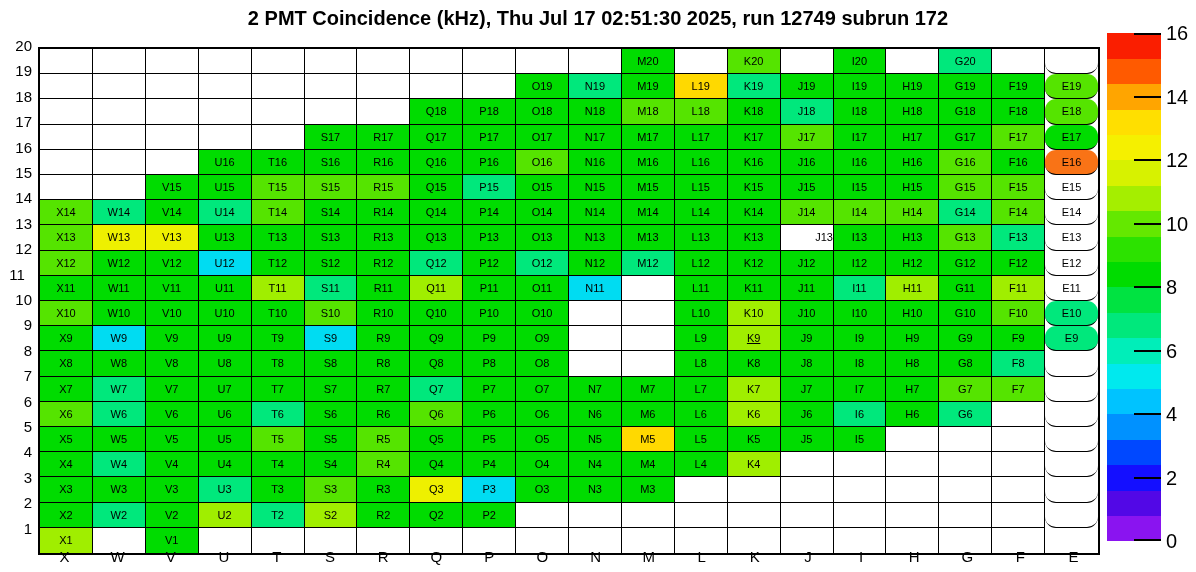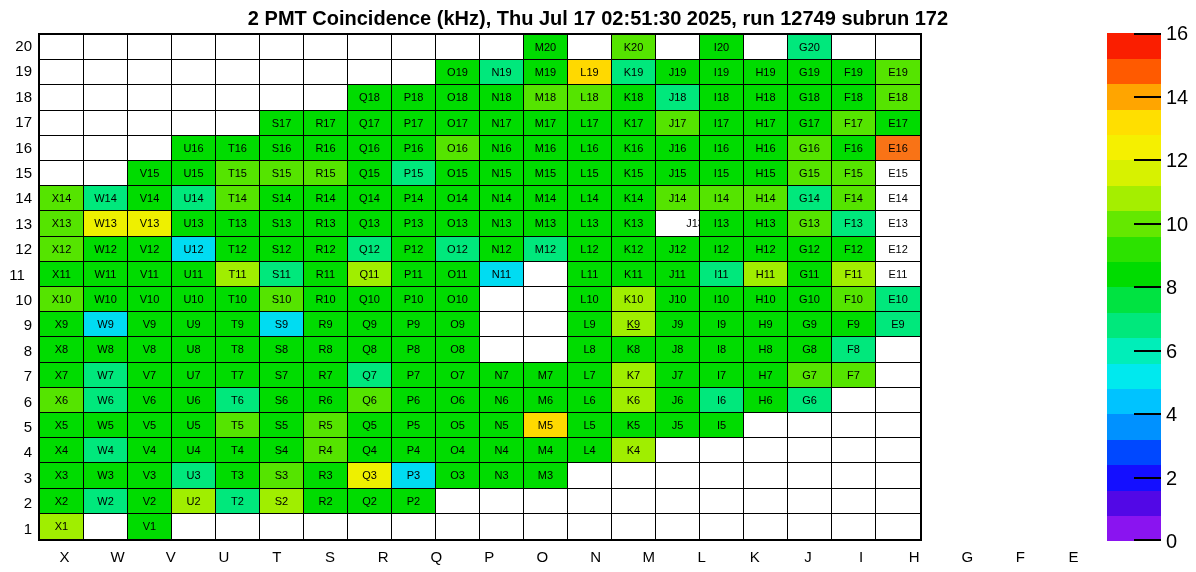--- a/index.html
+++ b/index.html
@@ -1,26 +1,26 @@
 <!DOCTYPE html>
 <html><head>
 <meta charset="utf-8">
 <style>
   html,body{margin:0;padding:0;background:#fff;width:1196px;height:572px;overflow:hidden;
     font-family:"Liberation Sans", sans-serif;}
   #page-title{position:absolute;top:7px;left:0;width:1196px;text-align:center;
     font-size:20px;font-weight:bold;color:#000;}
-  #plot-frame{position:absolute;left:38px;top:33px;width:884px;height:508px;
+  #plot-frame{position:absolute;left:38px;top:47px;width:1062px;height:508px;
     border:2px solid #000;box-sizing:border-box;}
   #heatmap-grid{display:grid;width:100%;height:100%;
     grid-template-columns:repeat(20,1fr);grid-template-rows:repeat(20,1fr);}
   .cell{border-right:1px solid #000;border-bottom:1px solid #000;box-sizing:border-box;
     display:flex;align-items:center;justify-content:center;background:#fff;
     font-size:11px;color:#000;overflow:hidden;}
-  .cell:nth-child(20n){border-right:none;}
+  .cell:nth-child(20n){border-right:none;border-radius:11px;}
   .cell:nth-child(n+381){border-bottom:none;}
   .xlab{position:absolute;top:548px;width:54px;text-align:center;font-size:15px;color:#000;}
   .ylab{position:absolute;left:2px;width:30px;text-align:right;font-size:15px;color:#000;}
   #colorbar{position:absolute;left:1107px;top:33px;width:54px;height:508px;}
   .cband{position:absolute;left:0;width:100%;}
   .ctick{position:absolute;width:27px;height:2px;background:#000;left:1134px;}
   .clab{position:absolute;left:1166px;width:30px;text-align:left;font-size:20px;color:#000;height:22px;line-height:22px;}
 </style>
 </head>
 <body>

